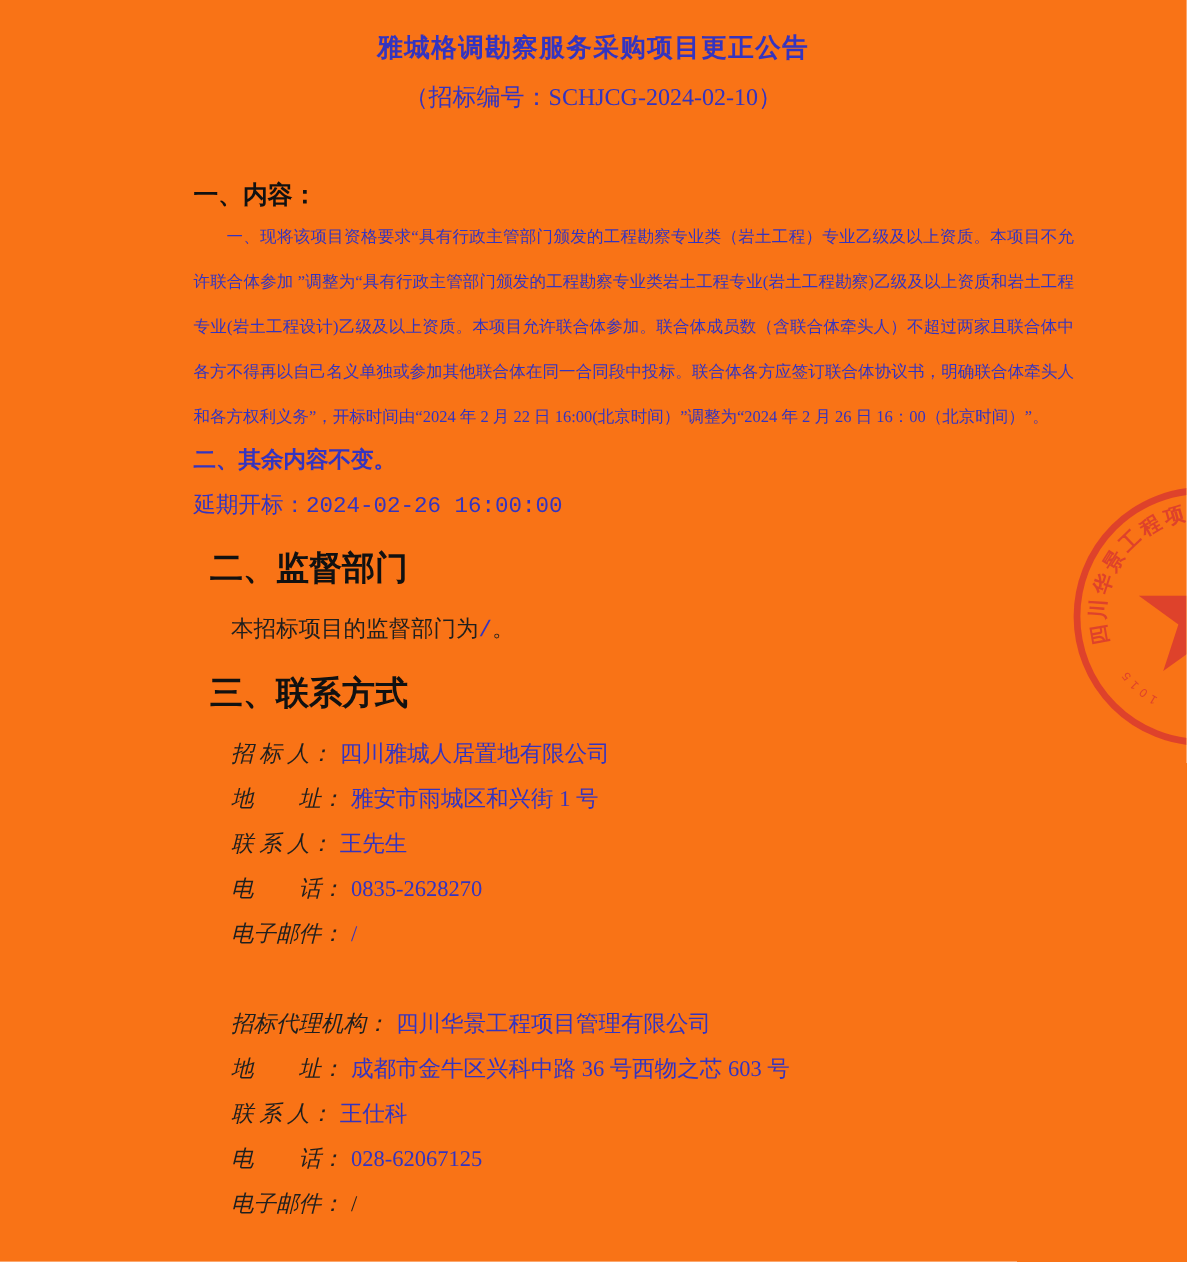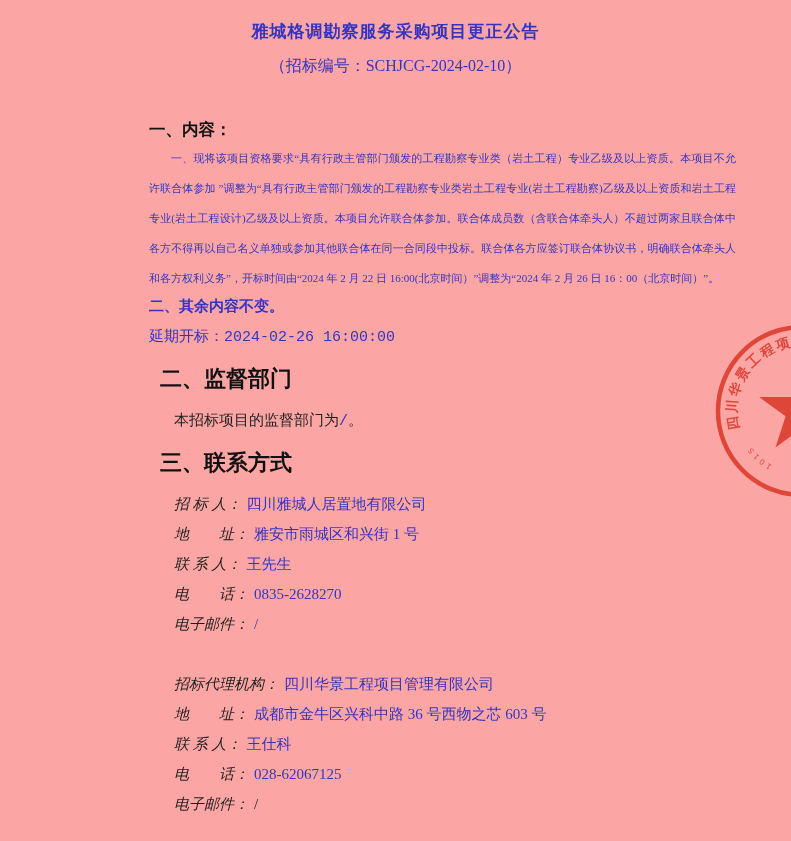--- a/index.html
+++ b/index.html
@@ -6,40 +6,40 @@
   body {
     width: 791px; height: 841px;
     background: #ffffff;
     font-family: "Liberation Serif", "DejaVu Serif", serif;
     color: #1f1f1f;
   }
   .doc {
     position: relative;
     width: 791px; height: 841px;
     overflow: hidden;
-    background: #fca5a5;
+    background: #f97316;
   }
   
   .doc-header { padding-top: 22px; text-align: center; }
   .doc-title {
     margin: 0;
     font-size: 17px; font-weight: bold; line-height: 20px;
     color: #3434c0;
     letter-spacing: 1px;
   }
   .doc-subtitle {
     margin-top: 14px;
     font-size: 16px; line-height: 20px;
     color: #3434c0;
     text-align: center;
   }
   
   .doc-body {
     position: absolute;
-    left: 149px; top: 117px;
+    left: 129px; top: 117px;
     width: 587px;
   }
   .sec-heading {
     margin: 0;
     font-size: 16.5px; font-weight: bold; line-height: 26px;
     color: #111;
   }
   .para {
     margin: 0;
     font-size: 11px; line-height: 30px;

